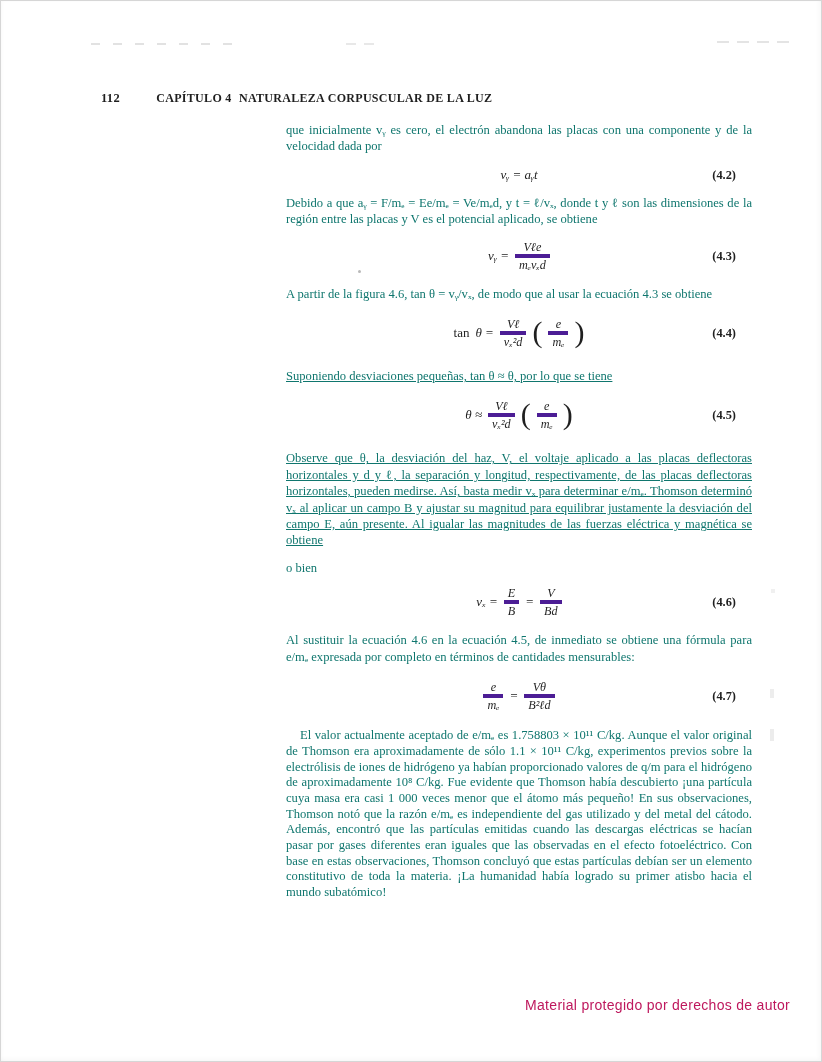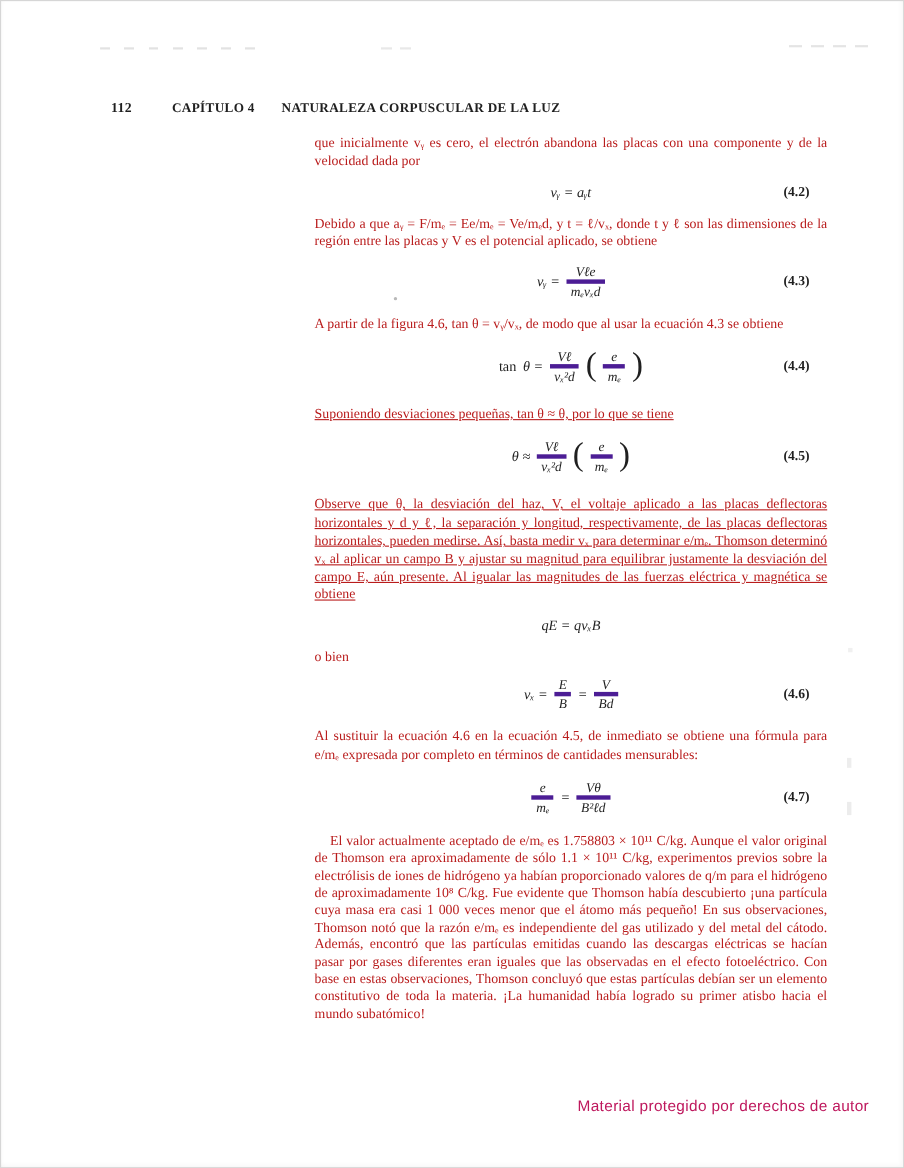--- a/index.html
+++ b/index.html
@@ -19,33 +19,33 @@
   .header {
     position: absolute;
     top: 90px; left: 100px;
     font-size: 12px;
     font-weight: bold;
     letter-spacing: 0.3px;
     white-space: nowrap;
   }
   .header .pagenum { font-size: 12.5px; text-align: center; }
   .header .chapter { margin-left: 33px; }
-  .header .chapter-title { margin-left: 21px; }
+  .header .chapter-title { margin-left: 4px; }
   
   .column {
     position: absolute;
     top: 121px; left: 285px;
     width: 466px;
   }
   .para {
     margin: 0;
     font-size: 12.6px;
     line-height: 16.4px;
     text-align: justify;
-    color: #b91c1c;
+    color: #0f766e;
   }
   .mt10 { margin-top: 10px; }
   .mt8  { margin-top: 12px; text-decoration: underline; }
   .para-last { line-height: 15.7px; }
   .indent { text-indent: 14px; }
   
   .eq-row {
     position: relative;
     display: flex;
     justify-content: center;
@@ -199,23 +199,20 @@
           <span class="num">e</span>
           <span class="den">mₑ</span>
         </span>
         <span class="paren">)</span>
       </span>
       <span class="eq-label">(4.5)</span>
     </div>
 
     <p class="para mt8">Observe que θ, la desviación del haz, V, el voltaje aplicado a las placas deflectoras horizontales y d y ℓ, la separación y longitud, respectivamente, de las placas deflectoras horizontales, pueden medirse. Así, basta medir vₓ para determinar e/mₑ. Thomson determinó vₓ al aplicar un campo B y ajustar su magnitud para equilibrar justamente la desviación del campo E, aún presente. Al igualar las magnitudes de las fuerzas eléctrica y magnética se obtiene</p>
 
-    <div class="eq-row eq-qe">
-      <span class="math">qE = qvₓB</span>
-    </div>
 
     <p class="para obien">o bien</p>
 
     <div class="eq-row eq-46">
       <span class="math">
         <span>vₓ =</span>
         <span class="frac">
           <span class="num">E</span>
           <span class="den">B</span>
         </span>

